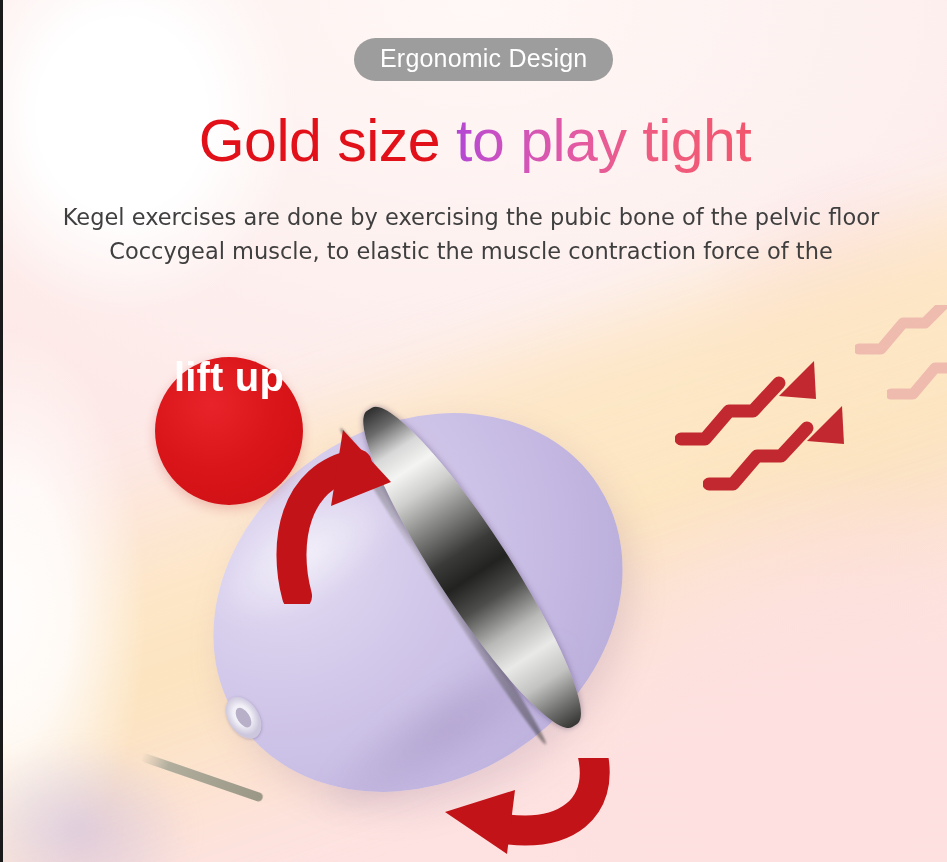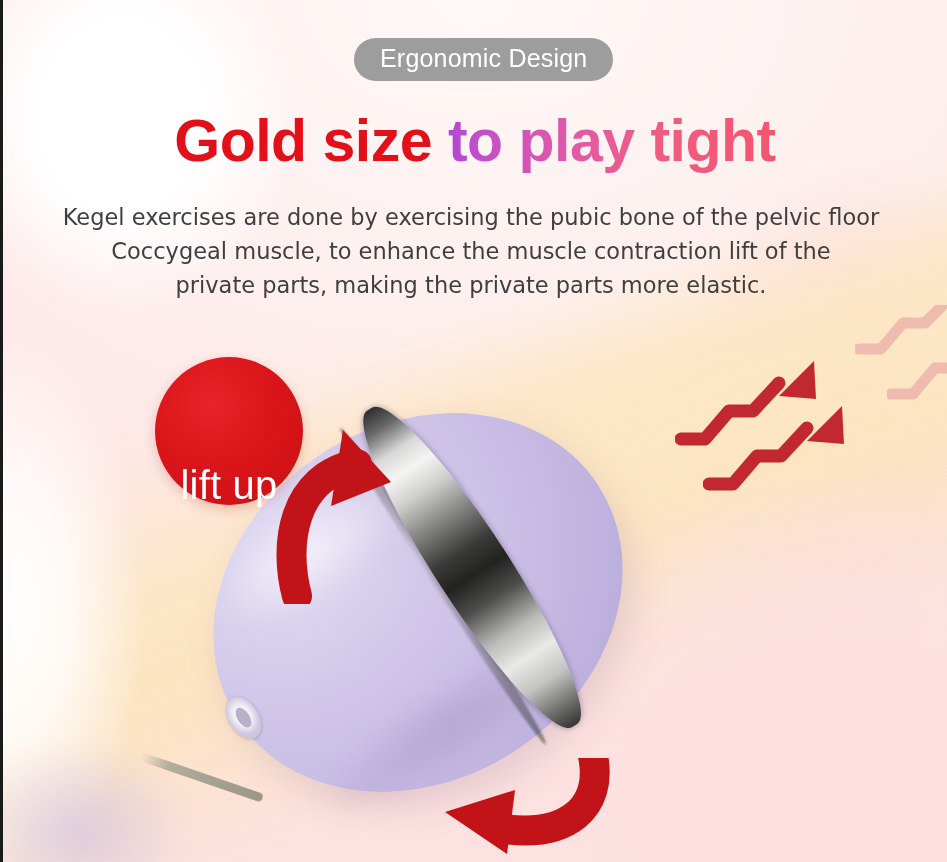--- a/index.html
+++ b/index.html
@@ -59,21 +59,21 @@
     padding:8px 26px 10px;border-radius:999px;
     background:#9d9d9d;color:#ffffff;
     font-size:25px;letter-spacing:.2px;white-space:nowrap;
     line-height:1;
   }
 
   
   .headline{
     position:absolute;left:0;right:0;top:112px;
     text-align:center;white-space:nowrap;
-    font-size:59px;font-weight:bold;letter-spacing:-.5px;
+    font-size:59px;font-weight:normal;letter-spacing:-.5px;
     line-height:1;
   }
   .headline .red{color:#e11019;}
   .headline .grad{
     background:linear-gradient(90deg,#b348d4 0%, #c850c4 13%, #e15aa6 38%, #ef5c82 64%, #f2566d 100%);
     -webkit-background-clip:text;background-clip:text;
     -webkit-text-fill-color:transparent;color:transparent;
   }
 
   
@@ -141,23 +141,24 @@
     background:linear-gradient(90deg, rgba(176,172,160,0) 0%, #b2ae9e 22%, #a6a291 60%, #9b9787 100%);
     border-radius:6px;
     transform:rotate(19deg);
     filter:blur(.7px);
   }
 
   
   .badge{
     position:absolute;border-radius:50%;
     background:radial-gradient(circle at 38% 32%, #e8242a 0%, #da1519 48%, #c90f14 100%);
-    color:#ffffff;display:flex;align-items:flex-end;justify-content:center;
+    color:#ffffff;display:flex;align-items:flex-start;justify-content:center;
     font-size:40px;line-height:1;letter-spacing:.2px;
     box-shadow:0 4px 12px rgba(180,20,25,.22);
+    font-weight:bold;
   }
   .badge-lift{left:152px;top:357px;width:148px;height:148px;}
   .badge-tight{left:626px;top:698px;width:152px;height:152px;font-size:38px;}
 
   
   .arrow{position:absolute;}
   .arr-top{left:268px;top:424px;width:170px;height:180px;}
   .arr-bottom{left:420px;top:758px;width:215px;height:104px;}
   .zig{position:absolute;}
   .zig-a{left:672px;top:355px;width:150px;height:105px;}
@@ -181,22 +182,21 @@
   </div>
 
   <div class="pill">Ergonomic Design</div>
 
   <div class="headline">
     <span class="red">Gold size</span><span>&nbsp;</span><span class="grad">to play tight</span>
   </div>
 
   <div class="para">
     <span>Kegel exercises are done by exercising the pubic bone of the pelvic floor</span>
-    <span>Coccygeal muscle, to enhance the muscle contraction lift of the</span>
-    <span>private parts, making the private parts more elastic.</span>
+    <span>Coccygeal muscle, to elastic the muscle contraction force of the</span>
   </div>
 
   <svg class="zig zig-faint-a" viewBox="0 0 110 58">
     <path d="M4 44 L26 44 L48 18 L70 18 L92 -4" fill="none" stroke="#e08e99" stroke-width="11" stroke-linecap="round" stroke-linejoin="round"></path>
   </svg>
   <svg class="zig zig-faint-b" viewBox="0 0 110 58">
     <path d="M4 44 L26 44 L48 18 L70 18 L92 -4" fill="none" stroke="#e08e99" stroke-width="11" stroke-linecap="round" stroke-linejoin="round"></path>
   </svg>
 
   <svg class="zig zig-a" viewBox="0 0 150 105">

